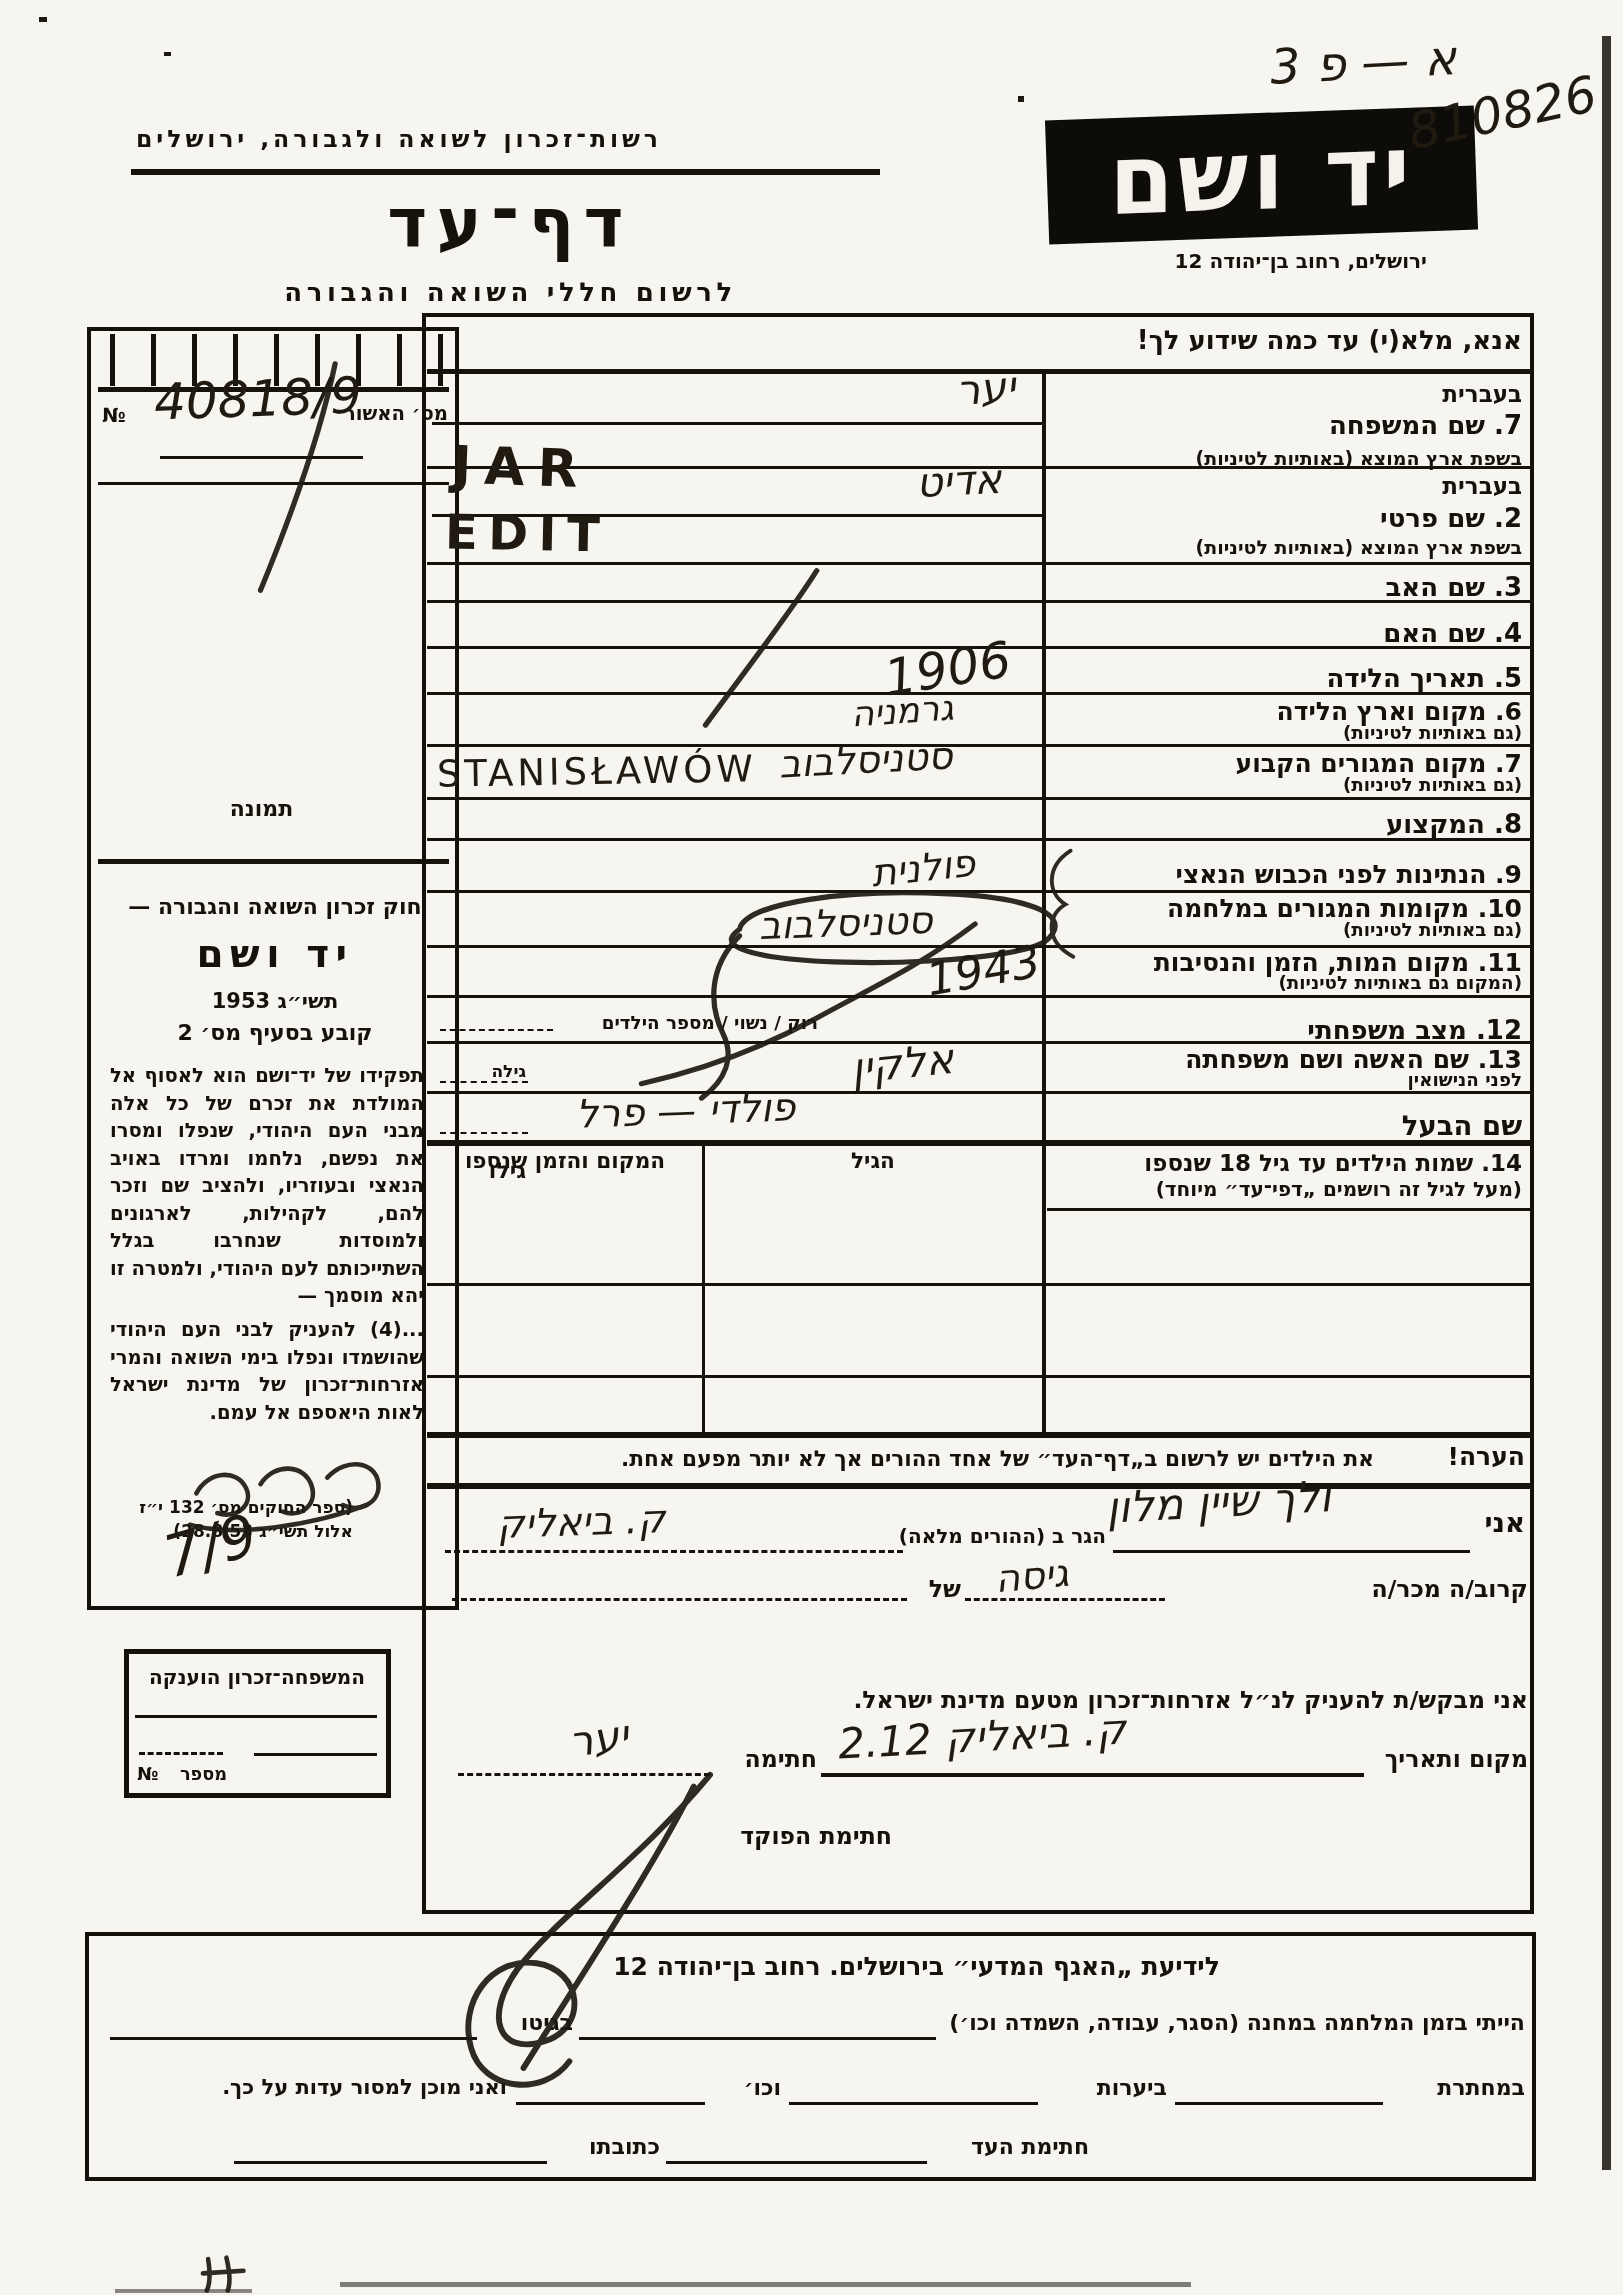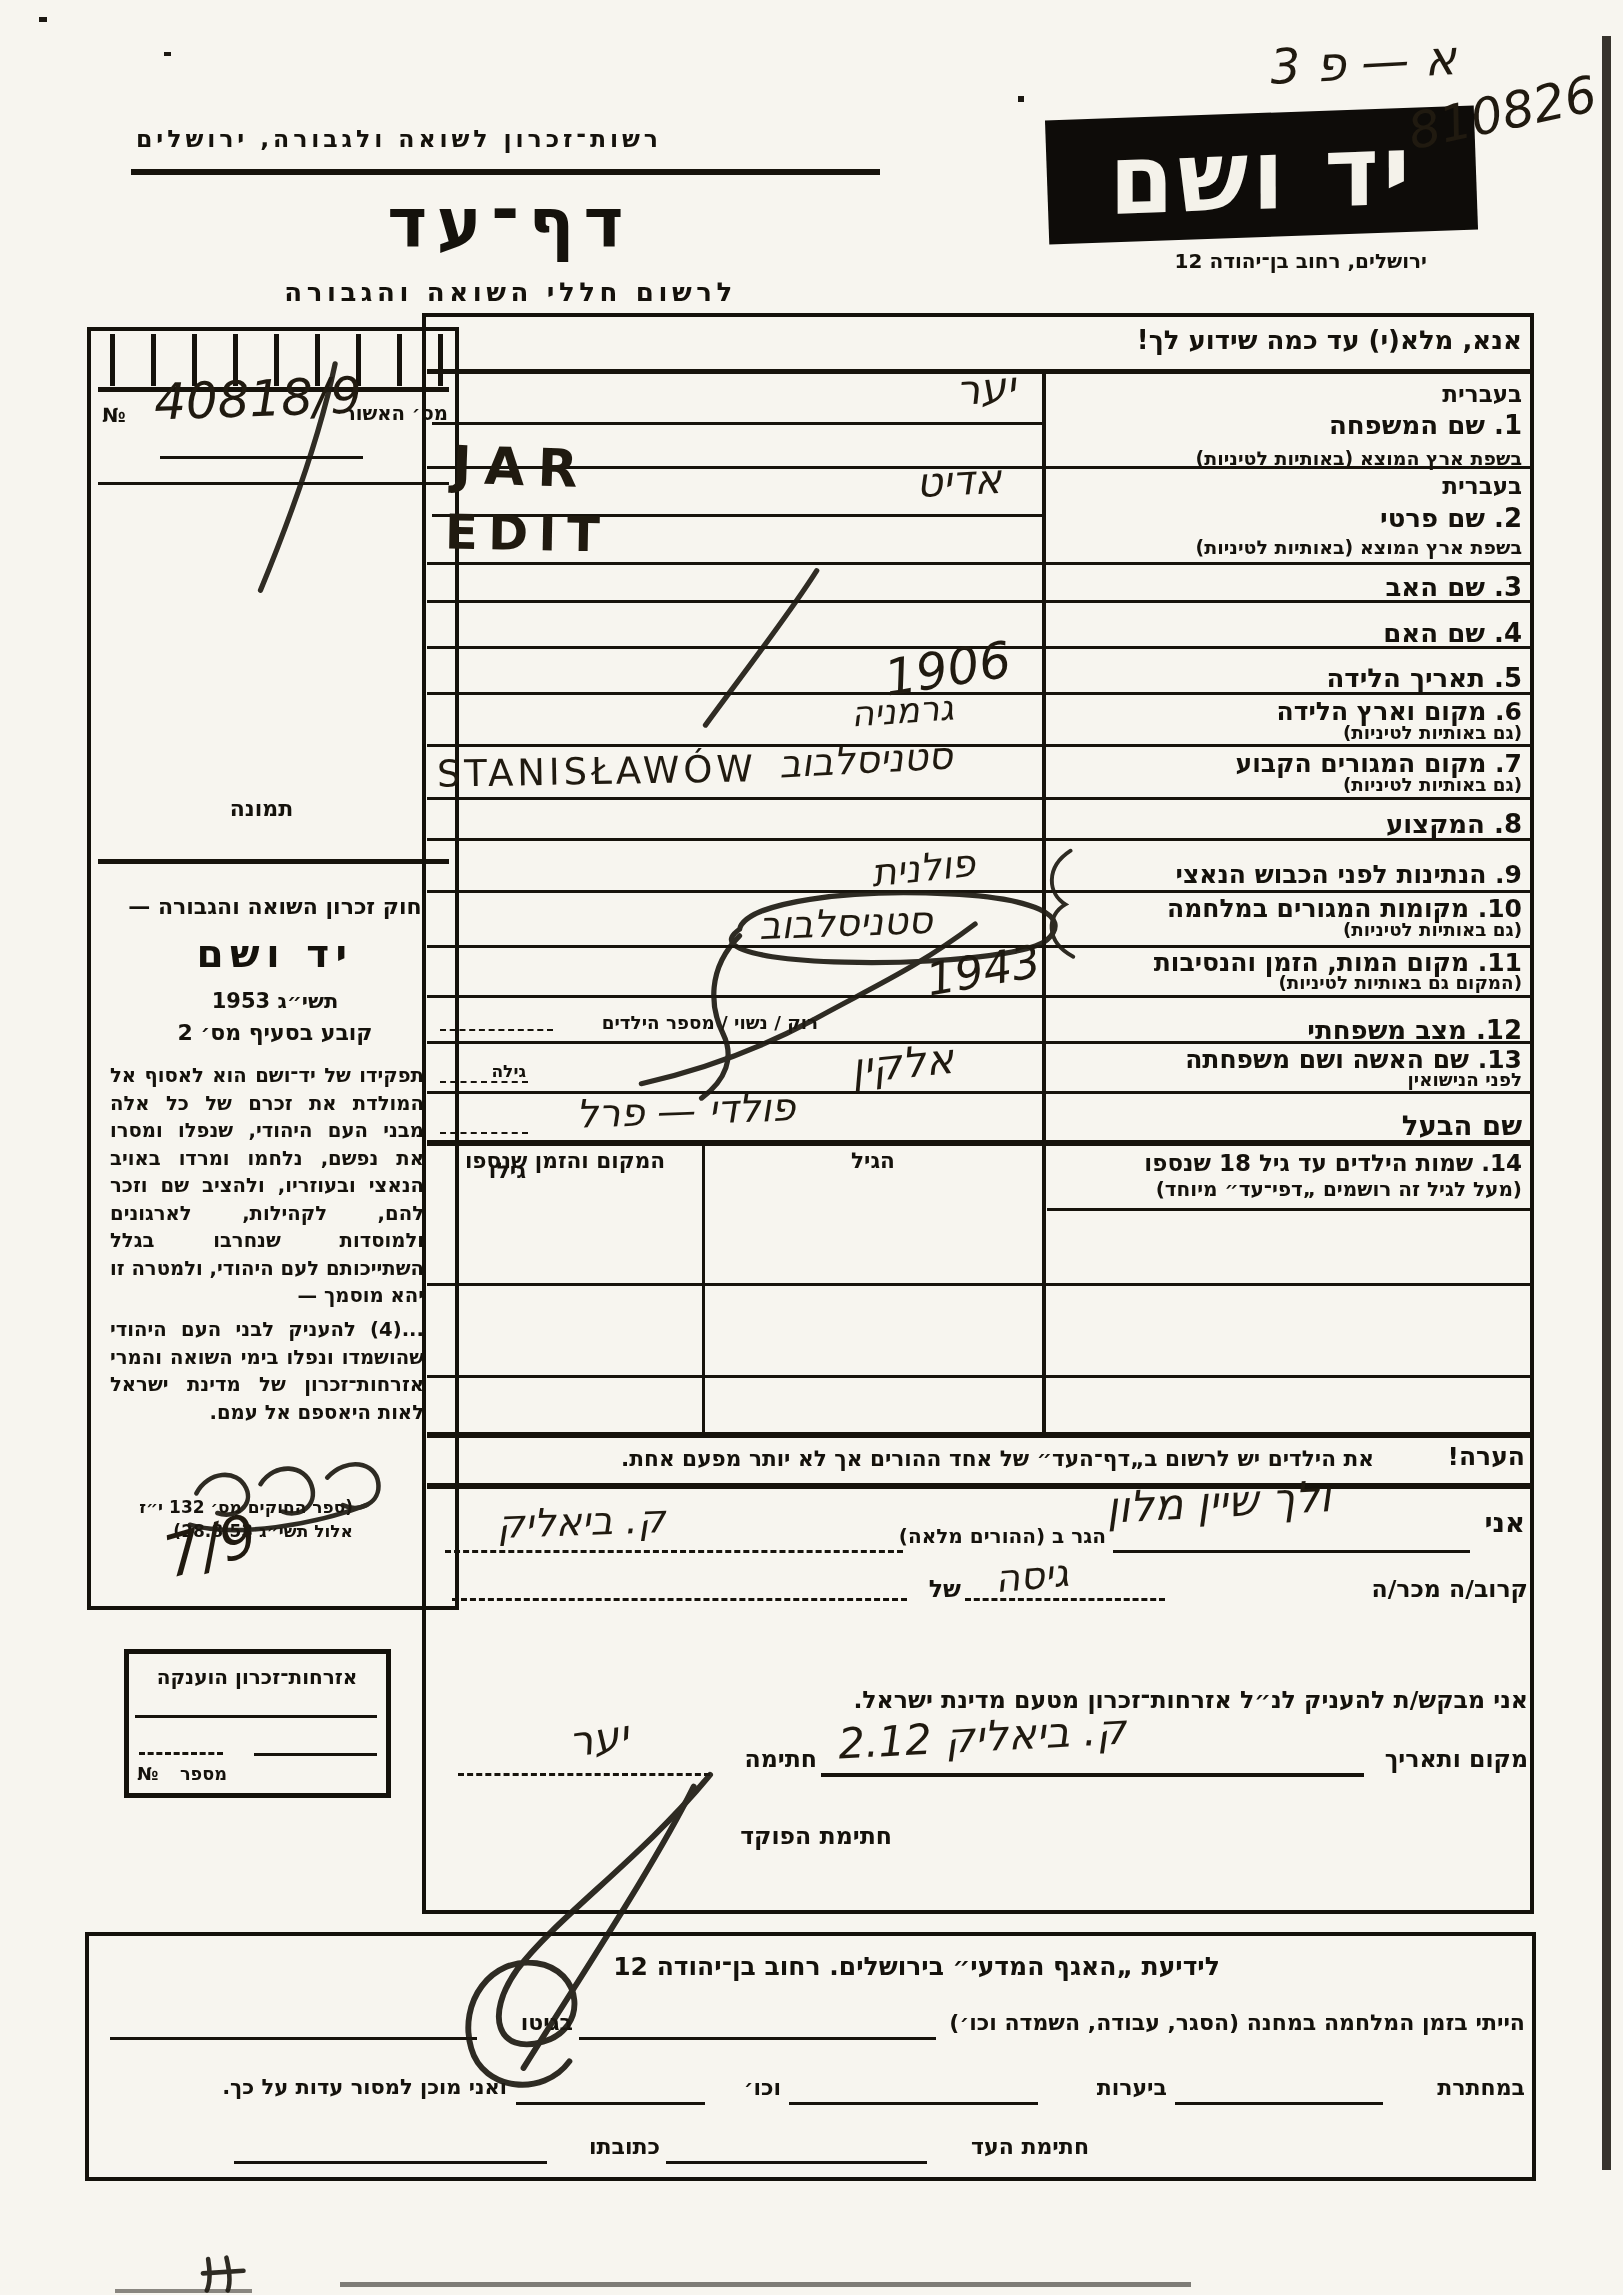--- a/index.html
+++ b/index.html
@@ -56,34 +56,34 @@
   <div class="t c" style="left:105px;top:932px;width:340px;font-size:39px;font-weight:900;letter-spacing:6.5px;">יד ושם</div>
   <div class="t c" style="left:105px;top:990px;width:340px;font-size:21px;">תשי״ג 1953</div>
   <div class="t c" style="left:105px;top:1021px;width:340px;font-size:22px;">קובע בסעיף מס׳ 2</div>
   <div class="t wrap" style="left:110px;top:1062px;width:314px;font-size:19.6px;line-height:27.5px;font-weight:600;text-align:justify;">תפקידו של יד־ושם הוא לאסוף אל המולדת את זכרם של כל אלה מבני העם היהודי, שנפלו ומסרו את נפשם, נלחמו ומרדו באויב הנאצי ובעוזריו, ולהציב שם וזכר להם, לקהילות, לארגונים ולמוסדות שנחרבו בגלל השתייכותם לעם היהודי, ולמטרה זו יהא מוסמך —</div>
   <div class="t wrap" style="left:110px;top:1284px;width:314px;font-size:19.6px;line-height:27.5px;font-weight:600;text-align:justify;margin-top:32px;">...(4) להעניק לבני העם היהודי שהושמדו ונפלו בימי השואה והמרי אזרחות־זכרון של מדינת ישראל לאות היאספם אל עמם.</div>
   <div class="t wrap" style="left:111px;top:1496px;width:242px;font-size:17px;line-height:23.6px;font-weight:600;">(ספר החוקים מס׳ 132 י״ז אלול תשי״ג 28.8.53)</div>
 
   <div class="hw" style="left:164px;top:1512px;font-size:58px;transform:rotate(-16deg);direction:ltr;">7/9</div>
 
   <div class="box" style="left:124px;top:1649px;width:257px;height:139px;border-width:5.9px;"></div>
-  <div class="t c" style="left:131px;top:1666px;width:252px;font-size:20px;">אזרחות־זכרון הוענקה</div>
+  <div class="t c" style="left:131px;top:1666px;width:252px;font-size:20px;">המשפחה־זכרון הוענקה</div>
   <div class="hl" style="left:135px;top:1715px;width:242px;height:3.3px;"></div>
   <div class="dl" style="left:139px;top:1752px;width:84px;"></div>
   <div class="hl" style="left:254px;top:1753px;width:123px;height:3.3px;"></div>
   <div class="t" style="left:165px;top:1765px;width:62px;font-size:17.7px;">מספר</div>
   <div class="t" style="left:137px;top:1765px;width:26px;font-size:17.7px;direction:ltr;">№</div>
 
   <div class="box" style="left:422px;top:313px;width:1104px;height:1593px;"></div>
   <div class="t r" style="left:1054px;top:326px;width:468px;font-size:26px;">אנא, מלא(י) עד כמה שידוע לך!</div>
   <div class="hl" style="left:427px;top:369px;width:1105px;height:5.2px;"></div>
   <div class="hl" style="left:1042px;top:374px;width:3.9px;height:1058px;"></div>
 
   <div class="t r" style="left:1054px;top:382px;width:468px;font-size:23px;">בעברית</div>
-  <div class="t r" style="left:1054px;top:411px;width:468px;font-size:26px;">1. שם המשפחה</div>
+  <div class="t r" style="left:1054px;top:411px;width:468px;font-size:26px;">7. שם המשפחה</div>
   <div class="t r" style="left:1054px;top:448px;width:468px;font-size:19px;">בשפת ארץ המוצא (באותיות לטיניות)</div>
   <div class="t r" style="left:1054px;top:474px;width:468px;font-size:23px;">בעברית</div>
   <div class="t r" style="left:1054px;top:504px;width:468px;font-size:26px;">2. שם פרטי</div>
   <div class="t r" style="left:1054px;top:537px;width:468px;font-size:19px;">בשפת ארץ המוצא (באותיות לטיניות)</div>
   <div class="t r" style="left:1054px;top:573px;width:468px;font-size:26px;">3. שם האב</div>
   <div class="t r" style="left:1054px;top:619px;width:468px;font-size:26px;">4. שם האם</div>
   <div class="t r" style="left:1054px;top:664px;width:468px;font-size:26px;">5. תאריך הלידה</div>
   <div class="t r" style="left:1054px;top:698px;width:468px;font-size:25px;">6. מקום וארץ הלידה</div>
   <div class="t r" style="left:1054px;top:723px;width:468px;font-size:18.3px;">(גם באותיות לטיניות)</div>
   <div class="t r" style="left:1054px;top:750px;width:468px;font-size:25px;">7. מקום המגורים הקבוע</div>

